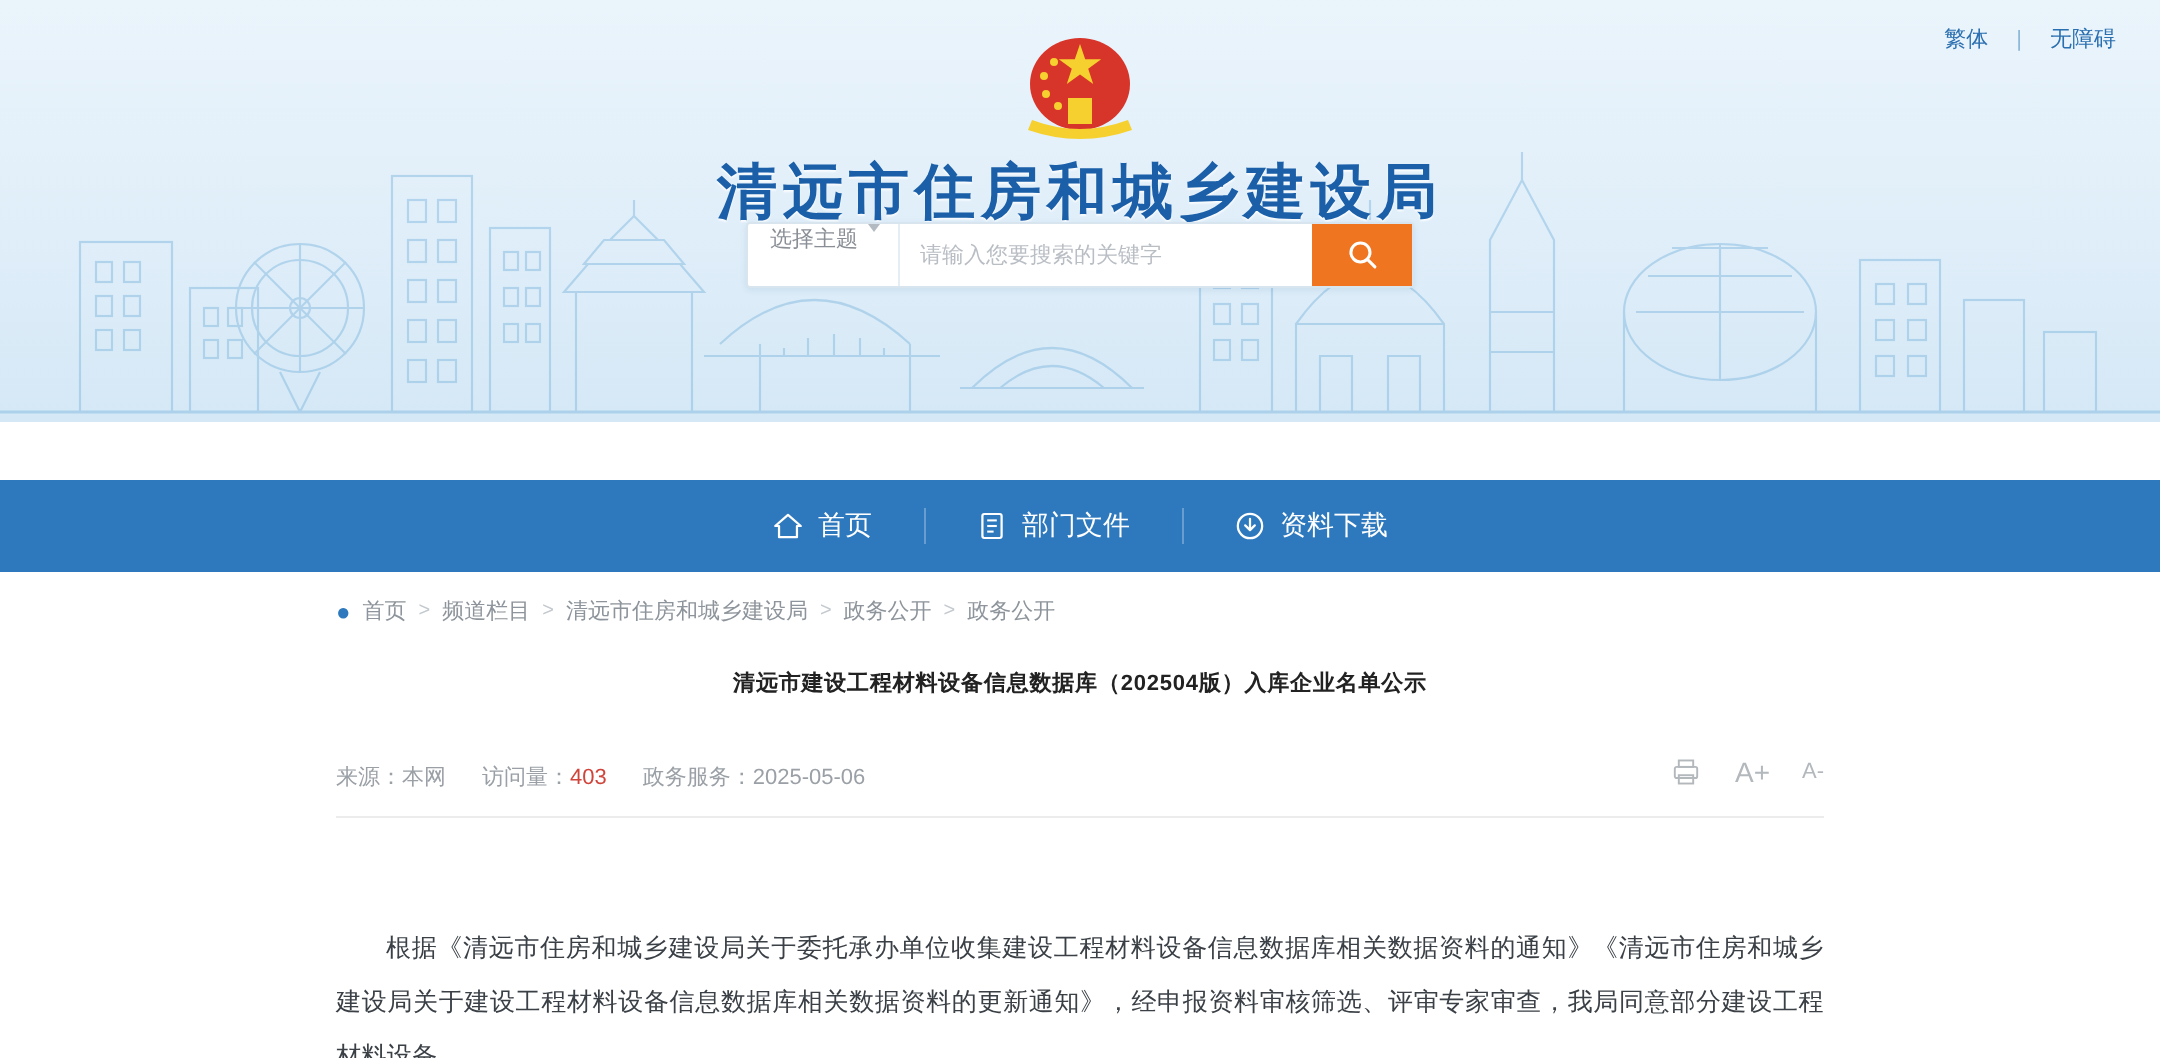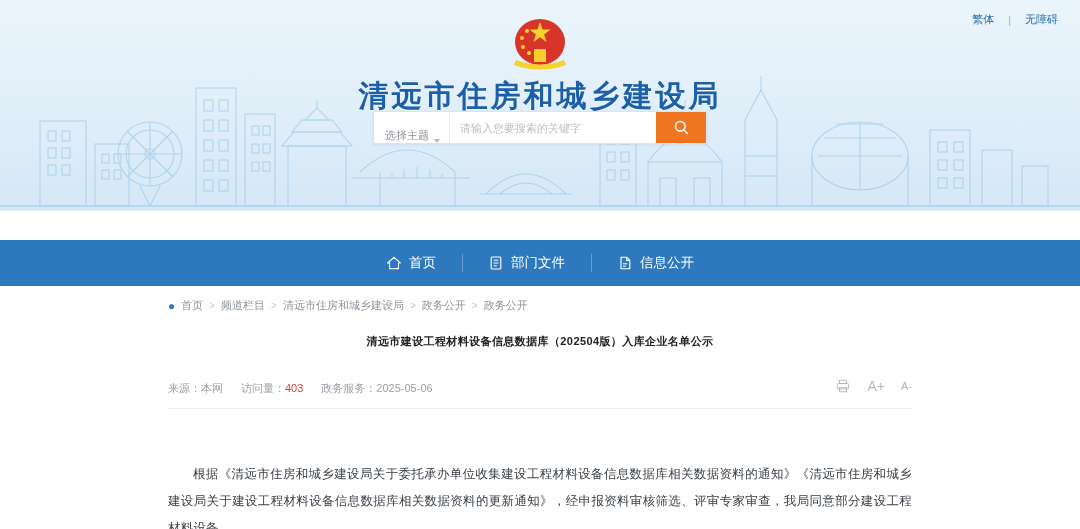--- a/index.html
+++ b/index.html
@@ -38,21 +38,21 @@
   }
 
   .searchbar {
     position:absolute; top:111px; left:50%; transform:translateX(-50%);
     display:flex; align-items:stretch;
     width:334px; height:33px;
     background:#fff; border:1px solid #d8e4ee; border-radius:2px;
     box-shadow:0 1px 3px rgba(30,90,150,.10);
   }
   .search-select {
-    display:flex; align-items:flex-end; gap:5px;
+    display:flex; align-items:flex-start; gap:5px;
     padding:0 9px 0 11px;
     font-size:11px; color:#8a8f96;
     border-right:1px solid #e6edf3;
     cursor:pointer; white-space:nowrap;
   }
   .caret {
     width:0;height:0;border-left:3.5px solid transparent;border-right:3.5px solid transparent;
     border-top:4px solid #b3bac1;
   }
   .search-input {
@@ -288,30 +288,29 @@
     <div class="nav-item">
       <svg class="nav-ico" viewBox="0 0 20 20">
         <rect x="4" y="2.5" width="12" height="15" rx="1.2" fill="none" stroke="#fff" stroke-width="1.4"></rect>
         <line x1="7" y1="6.5" x2="13" y2="6.5" stroke="#fff" stroke-width="1.3"></line>
         <line x1="7" y1="10" x2="13" y2="10" stroke="#fff" stroke-width="1.3"></line>
         <line x1="7" y1="13.5" x2="11" y2="13.5" stroke="#fff" stroke-width="1.3"></line>
       </svg>
       <span>部门文件</span>
     </div>
 
+
     <div class="nav-item">
       <svg class="nav-ico" viewBox="0 0 20 20">
-        <path d="M5 2.8 h7 l4 4 v10.4 H5 z" fill="none" stroke="#fff" stroke-width="1.4" stroke-linejoin="round"></path>
-        <path d="M12 2.8 v4 h4" fill="none" stroke="#fff" stroke-width="1.3"></path>
-        <line x1="7.5" y1="11" x2="13" y2="11" stroke="#fff" stroke-width="1.3"></line>
-        <line x1="7.5" y1="14" x2="11" y2="14" stroke="#fff" stroke-width="1.3"></line>
+        <circle cx="10" cy="10" r="7.6" fill="none" stroke="#fff" stroke-width="1.4"></circle>
+        <line x1="10" y1="5.6" x2="10" y2="12.4" stroke="#fff" stroke-width="1.4" stroke-linecap="round"></line>
+        <path d="M7 9.6 L10 12.6 L13 9.6" fill="none" stroke="#fff" stroke-width="1.4" stroke-linecap="round" stroke-linejoin="round"></path>
       </svg>
-      <span>信息公开</span>
-    </div>
-
+      <span>资料下载</span>
+    </div>
 
 
   </div>
 
   <div class="content">
 
     <div class="crumb">
       <span class="pin">●</span>
       <span class="c">首页</span>
       <span class="arrow">&gt;</span>

